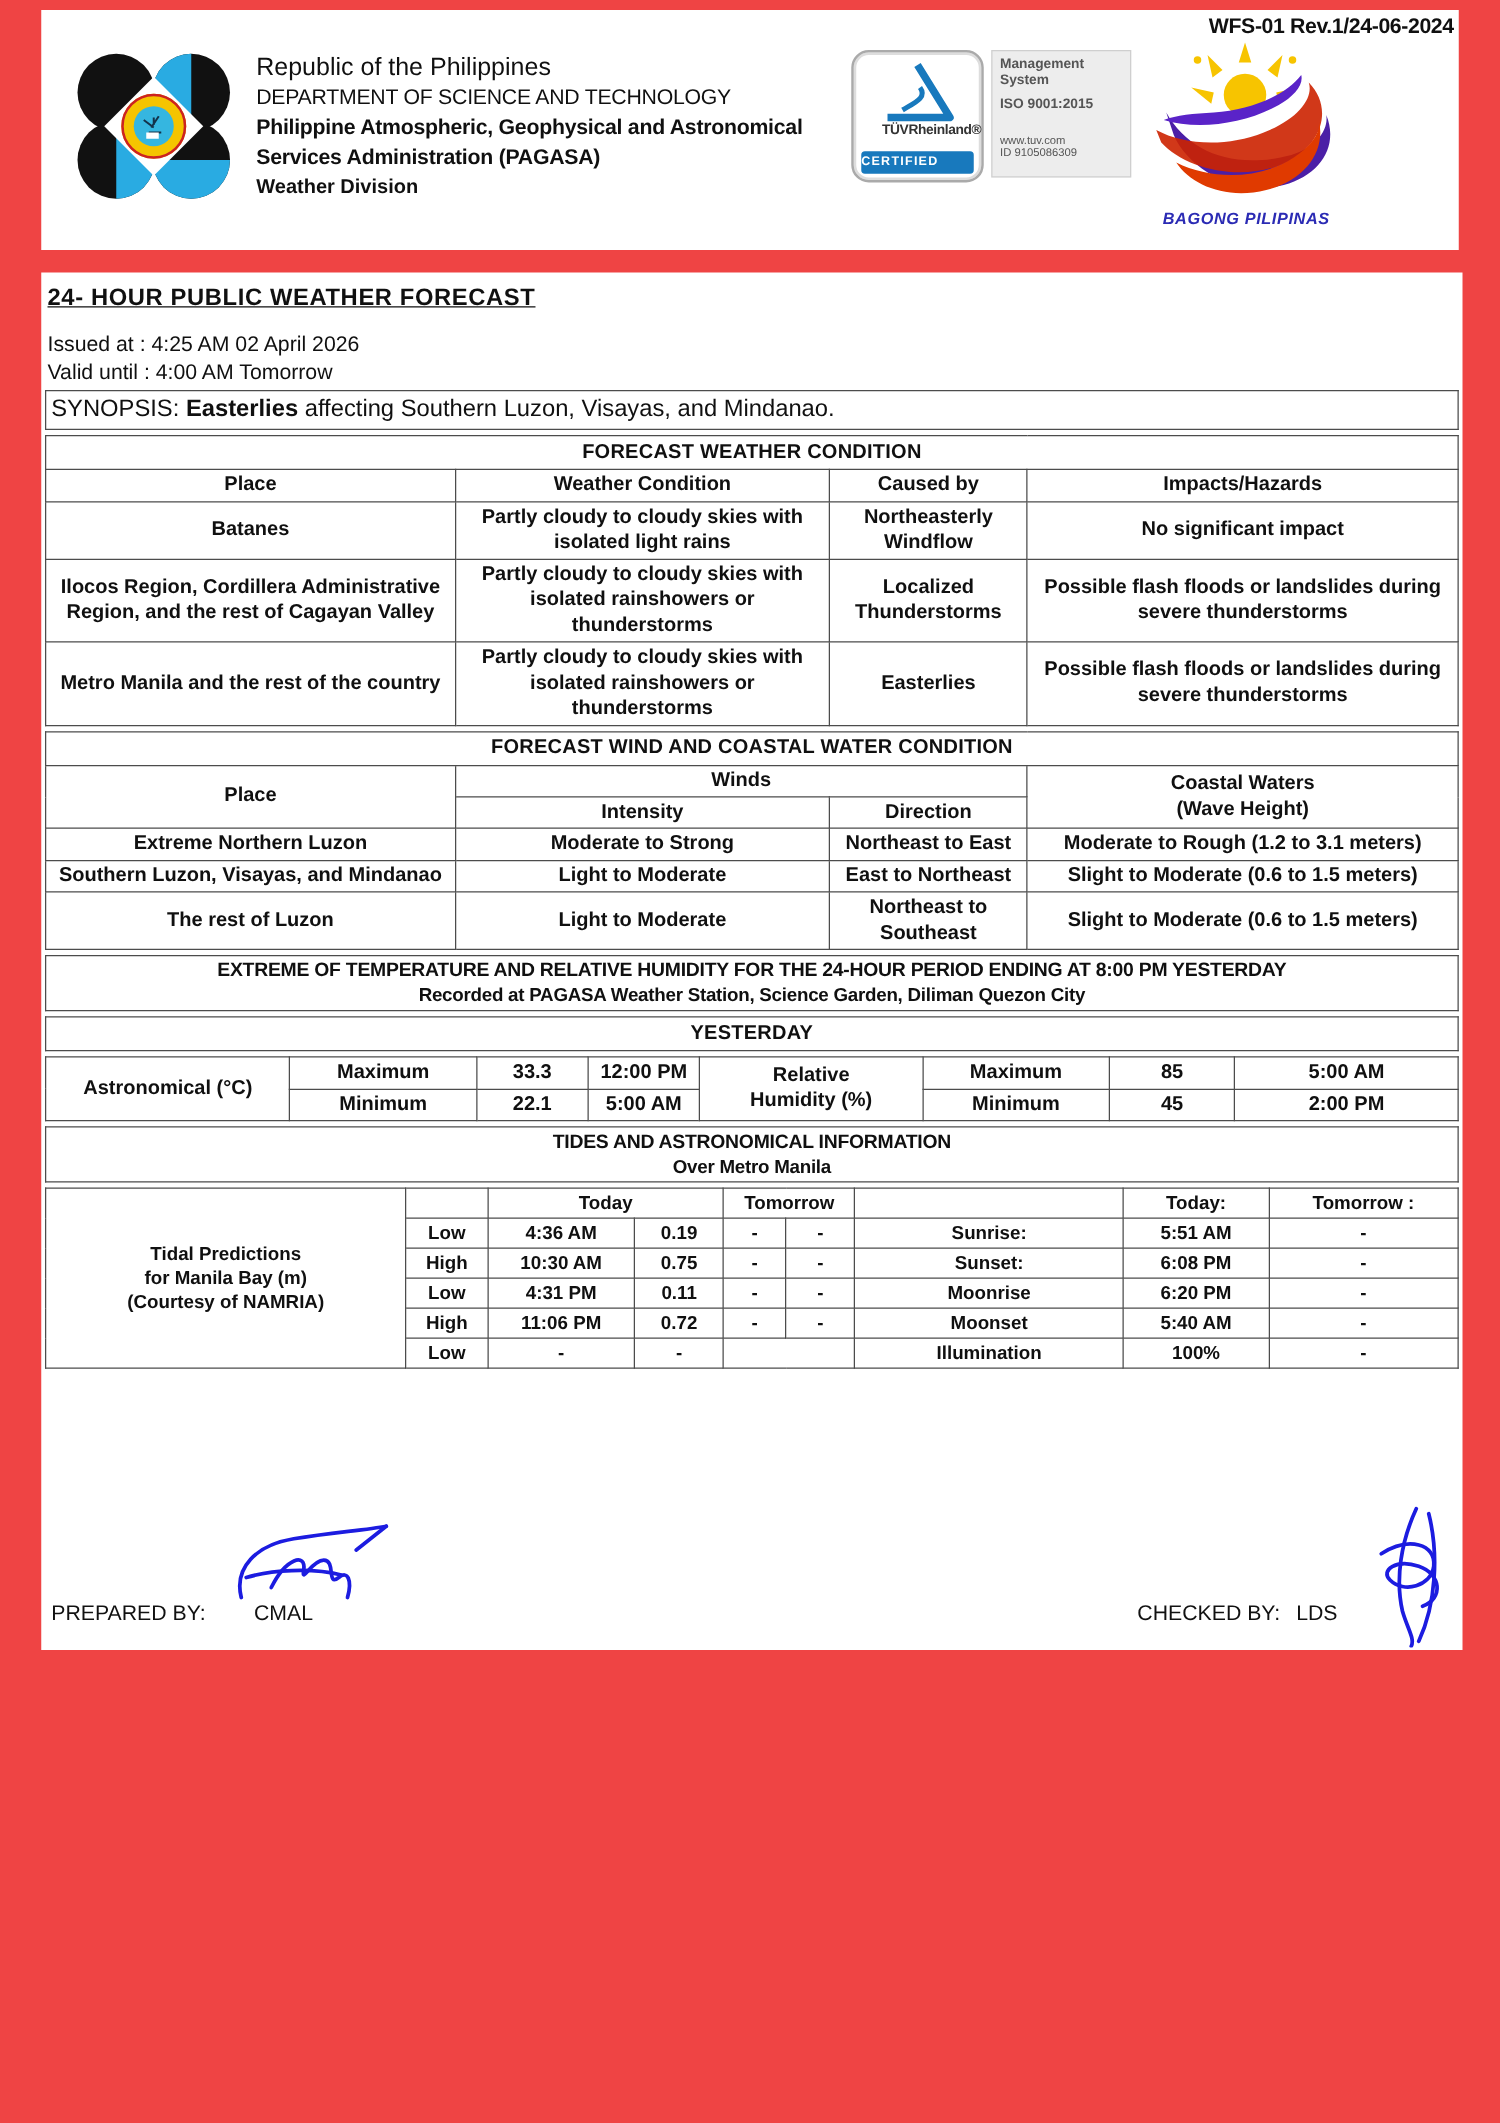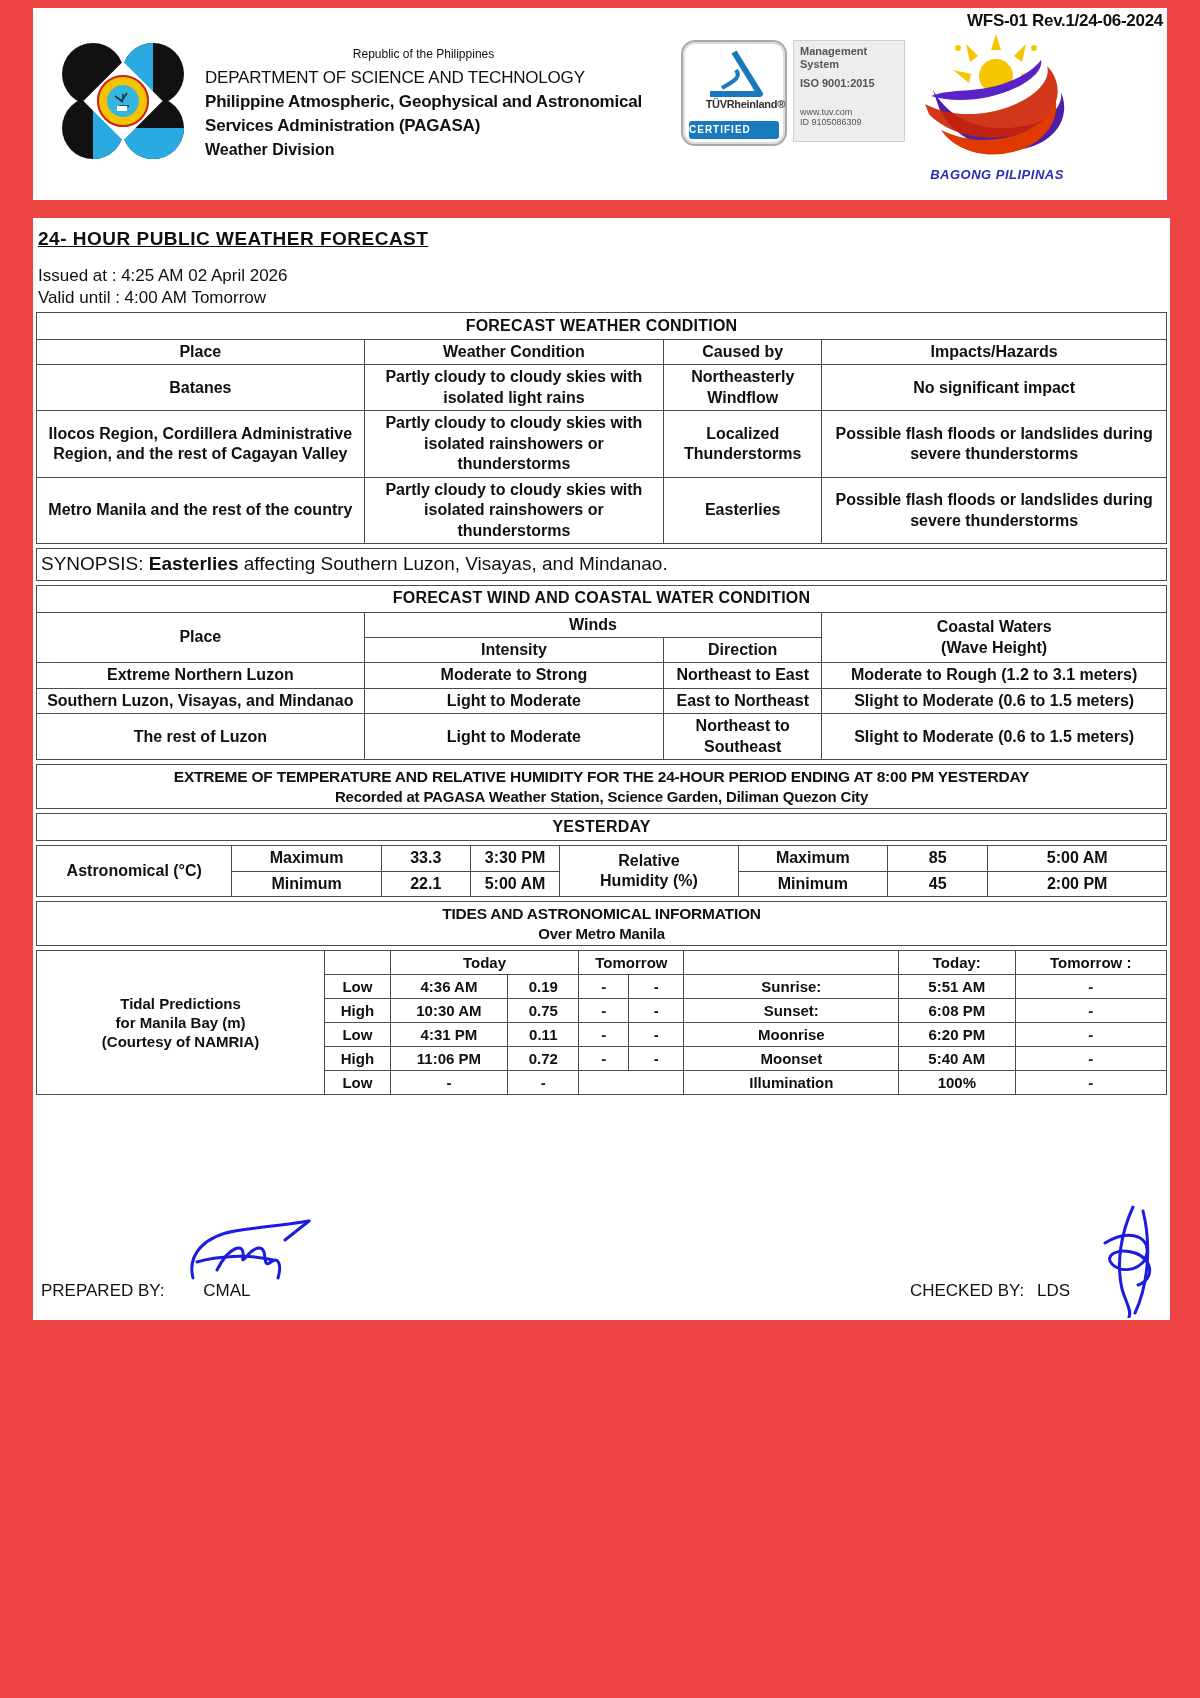--- a/index.html
+++ b/index.html
@@ -3,21 +3,21 @@
 <meta charset="utf-8">
 <style>
   html,body{margin:0;padding:0;background:#000;}
   .page{position:relative;width:1200px;height:1698px;background:#ef4444;overflow:hidden;
         font-family:"Liberation Sans", sans-serif;color:#101010;}
   .box{position:absolute;background:#fff;}
   
   .header-box{left:33px;top:8px;width:1134px;height:192px;}
   .wfs{position:absolute;top:3px;right:4px;font-size:17px;font-weight:bold;letter-spacing:-0.3px;}
   .agency{position:absolute;left:172px;top:34px;line-height:24px;}
-  .agency .l1{font-size:12px;text-align:center;}
+  .agency .l1{font-size:20px;}
   .agency .l2{font-size:17px;letter-spacing:-0.2px;}
   .agency .l3,.agency .l4{font-size:17px;font-weight:bold;letter-spacing:-0.2px;}
   .agency .l5{font-size:16px;font-weight:bold;}
   .dost-logo{position:absolute;left:20px;top:28px;}
   .tuv{position:absolute;left:648px;top:32px;width:102px;height:102px;border:2px solid #aaa;border-radius:14px;background:#fff;box-shadow:inset 0 0 0 2px #ddd;}
   .tuv-tri{display:block;margin:6px auto 0;}
   .tuv-name{text-align:right;font-size:11px;font-weight:bold;color:#333;margin-top:-2px;letter-spacing:-0.3px;}
   .tuv-band{position:absolute;left:6px;right:6px;bottom:5px;height:18px;background:#1879bd;border-radius:3px;
             color:#fff;font-size:10px;font-weight:bold;text-align:left;line-height:18px;letter-spacing:1px;}
   .iso-panel{position:absolute;left:760px;top:32px;width:112px;height:102px;background:#ededed;border:1px solid #cfcfcf;
@@ -127,20 +127,29 @@
 
   <div class="box main-box">
     <div class="doc">
 
       <div class="title">24- HOUR PUBLIC WEATHER FORECAST</div>
       <div class="issued">Issued at : 4:25 AM 02 April 2026</div>
       <div class="valid">Valid until : 4:00 AM Tomorrow</div>
 
       
       <table class="t">
+        <tbody>
+            <tr>
+              <td class="syn-cell"><span>SYNOPSIS: </span><span class="syn-b">Easterlies</span><span> affecting Southern Luzon, Visayas, and Mindanao.</span></td>
+            </tr>
+      </tbody>
+        </table>
+
+      
+      <table class="t">
         <colgroup>
             <col style="width:29%">
             <col style="width:26.5%">
             <col style="width:14%">
             <col style="width:30.5%">
           </colgroup>
         <tbody>
             <tr>
               <td class="sect" colspan="4">FORECAST WEATHER CONDITION</td>
             </tr>
@@ -161,29 +170,20 @@
           <td>Partly cloudy to cloudy skies with isolated rainshowers or thunderstorms</td>
           <td>Localized Thunderstorms</td>
           <td>Possible flash floods or landslides during severe thunderstorms</td>
         </tr>
         <tr>
           <td>Metro Manila and the rest of the country</td>
           <td>Partly cloudy to cloudy skies with isolated rainshowers or thunderstorms</td>
           <td>Easterlies</td>
           <td>Possible flash floods or landslides during severe thunderstorms</td>
         </tr>
-      </tbody>
-        </table>
-
-      
-      <table class="t">
-        <tbody>
-            <tr>
-              <td class="syn-cell"><span>SYNOPSIS: </span><span class="syn-b">Easterlies</span><span> affecting Southern Luzon, Visayas, and Mindanao.</span></td>
-            </tr>
       </tbody>
         </table>
 
       
       <table class="t">
         <colgroup>
             <col style="width:29%">
             <col style="width:26.5%">
             <col style="width:14%">
             <col style="width:30.5%">
@@ -256,21 +256,21 @@
             <col style="width:15.8%">
             <col style="width:13.2%">
             <col style="width:8.9%">
             <col style="width:15.8%">
           </colgroup>
         <tbody>
             <tr>
           <td rowspan="2" class="small">Astronomical (°C)</td>
           <td class="small">Maximum</td>
           <td class="small">33.3</td>
-          <td class="small">3:30 PM</td>
+          <td class="small">12:00 PM</td>
           <td rowspan="2" class="small">
             <div>Relative</div>
             <div>Humidity (%)</div>
           </td>
           <td class="small">Maximum</td>
           <td class="small">85</td>
           <td class="small">5:00 AM</td>
         </tr>
         <tr>
           <td class="small">Minimum</td>

